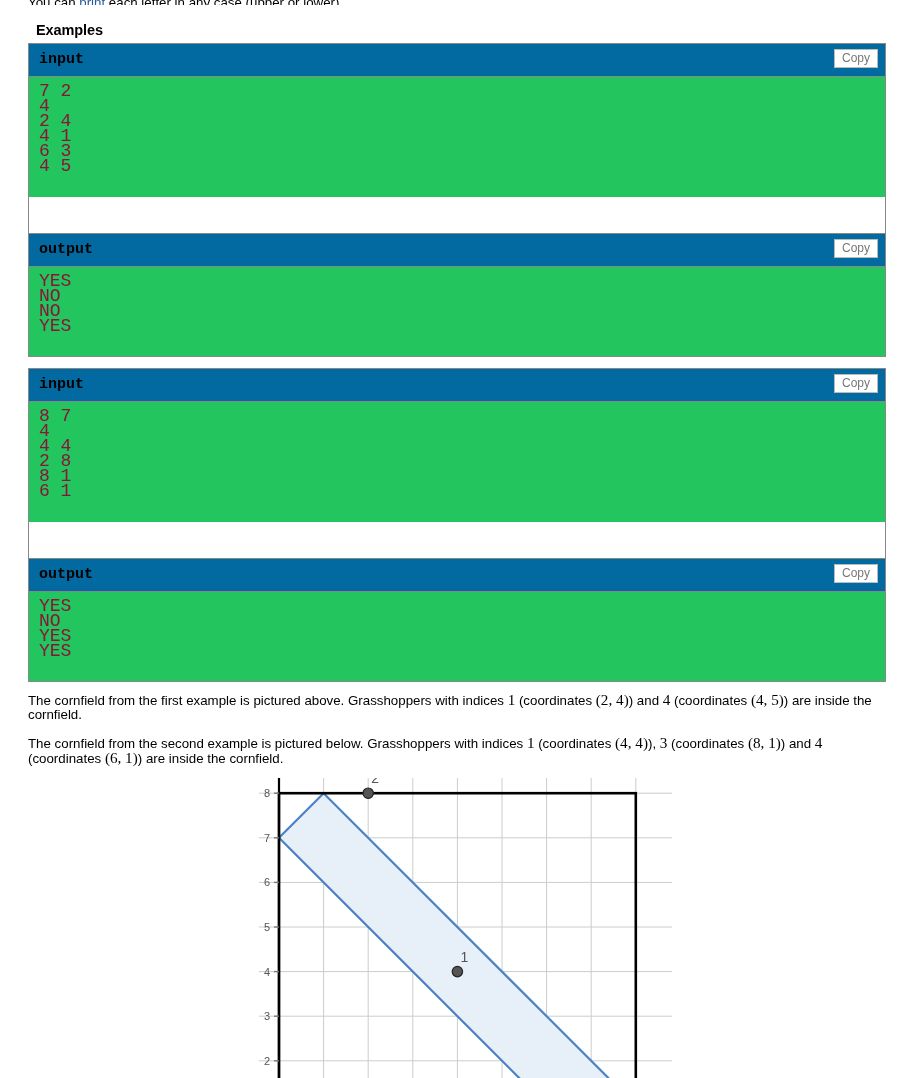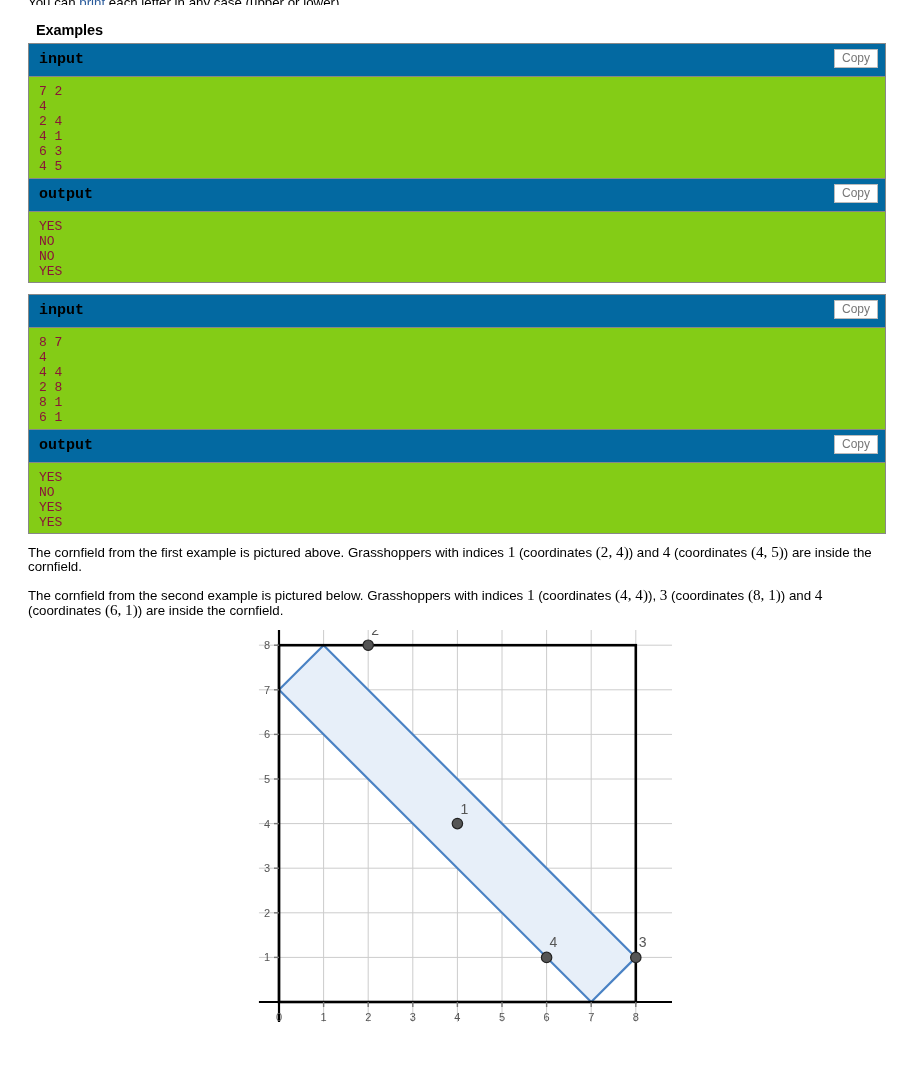--- a/index.html
+++ b/index.html
@@ -54,43 +54,43 @@
   .io-title {
     position: relative;
     font-family: "Liberation Mono", monospace;
     font-weight: bold;
     font-size: 15px;
     padding: 7px 10px 8px 10px;
     border-bottom: 1px solid #888888;
     background: #0369a1;
     line-height: 17px;
   }
-  .io-title.no-top-border { border-top: 1px solid #888888; }
+  .io-title.no-top-border { border-top: 1px solid #888888; margin-top: 36px; }
   .copy-btn {
     position: absolute;
     right: 7px;
     top: 5px;
     font-family: "Liberation Sans", sans-serif;
     font-size: 12px;
     font-weight: normal;
     color: #777777;
     background: #ffffff;
     border: 1px solid #bbbbbb;
     border-radius: 0;
     padding: 1px 7px 2px 7px;
     line-height: 14px;
     cursor: pointer;
   }
   .io-body {
-    background: #84cc16;
+    background: #22c55e;
     font-family: "Liberation Mono", monospace;
-    font-size: 13px;
+    font-size: 18px;
     line-height: 15.1px;
     color: #8a1538;
-    padding: 7px 10px 3px 10px;
+    padding: 7px 10px 22px 10px;
     white-space: pre;
     overflow: hidden;
   }
 
   
   .note-p {
     margin: 9px 0 0 0;
     line-height: 14px;
     font-size: 13.3px;
   }

